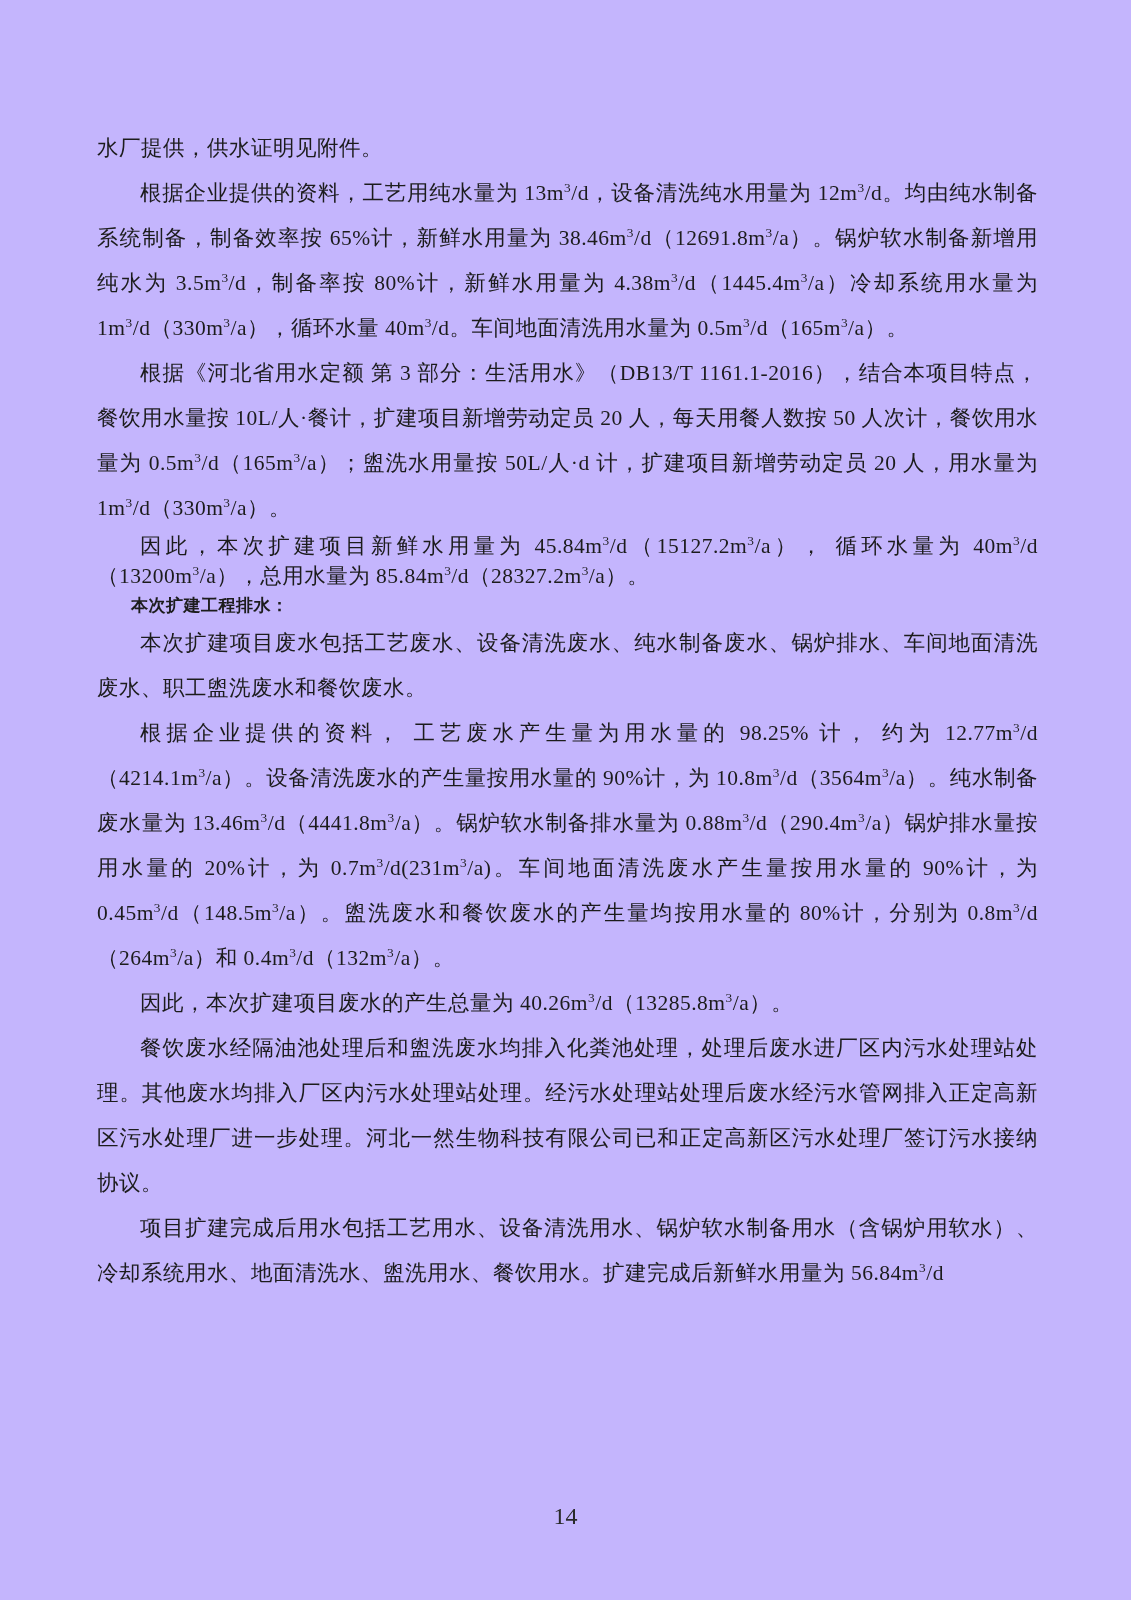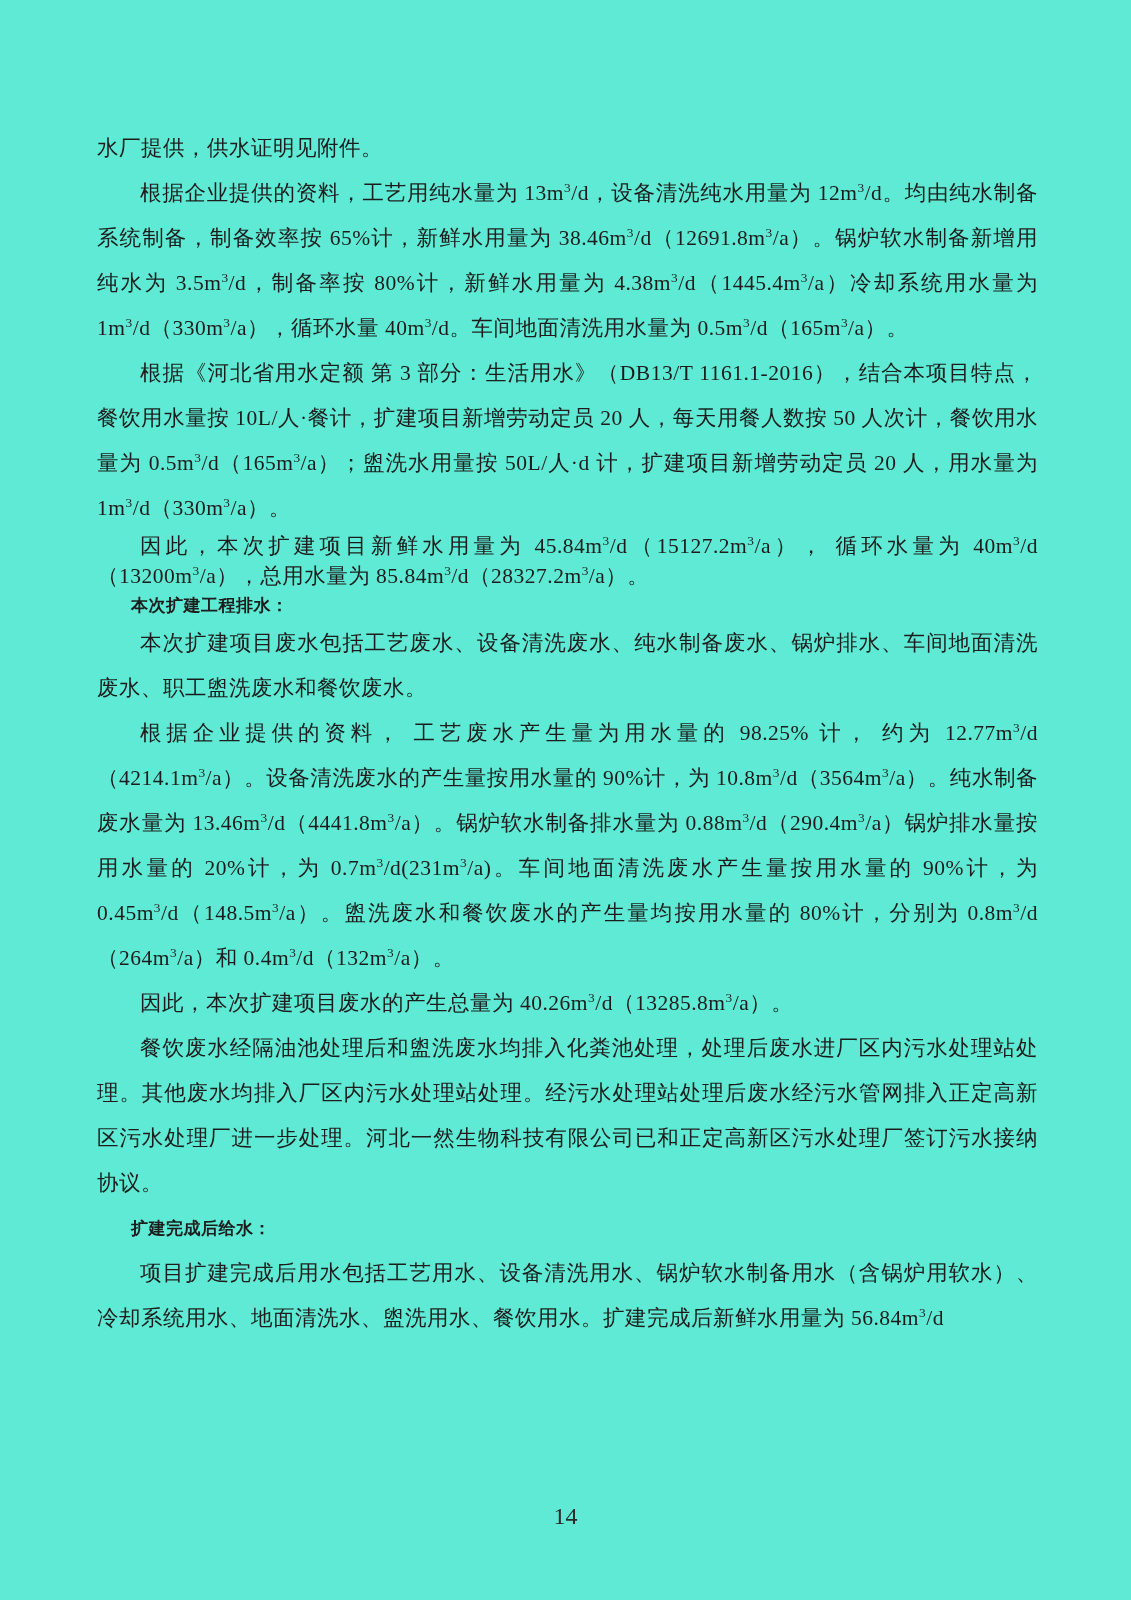--- a/index.html
+++ b/index.html
@@ -5,21 +5,21 @@
   html, body {
     margin: 0;
     padding: 0;
     background: #ffffff;
   }
   .page {
     position: relative;
     width: 1131px;
     height: 1600px;
     margin: 0 auto;
-    background: #5eead4;
+    background: #c4b5fd;
     overflow: hidden;
     font-family: "Liberation Serif", "DejaVu Serif", serif;
     color: #1c1c1c;
   }
   .doc {
     position: absolute;
     left: 97px;
     top: 126px;
     width: 941px;
   }
@@ -63,17 +63,16 @@
   <div class="doc">
     <p class="para">水厂提供，供水证明见附件。</p>
     <p class="para indent">根据企业提供的资料，工艺用纯水量为 13m<sup>3</sup>/d，设备清洗纯水用量为 12m<sup>3</sup>/d。均由纯水制备系统制备，制备效率按 65%计，新鲜水用量为 38.46m<sup>3</sup>/d（12691.8m<sup>3</sup>/a）。锅炉软水制备新增用纯水为 3.5m<sup>3</sup>/d，制备率按 80%计，新鲜水用量为 4.38m<sup>3</sup>/d（1445.4m<sup>3</sup>/a）冷却系统用水量为 1m<sup>3</sup>/d（330m<sup>3</sup>/a），循环水量 40m<sup>3</sup>/d。车间地面清洗用水量为 0.5m<sup>3</sup>/d（165m<sup>3</sup>/a）。</p>
     <p class="para indent">根据《河北省用水定额 第 3 部分：生活用水》（DB13/T 1161.1-2016），结合本项目特点，餐饮用水量按 10L/人·餐计，扩建项目新增劳动定员 20 人，每天用餐人数按 50 人次计，餐饮用水量为 0.5m<sup>3</sup>/d（165m<sup>3</sup>/a）；盥洗水用量按 50L/人·d 计，扩建项目新增劳动定员 20 人，用水量为 1m<sup>3</sup>/d（330m<sup>3</sup>/a）。</p>
     <p class="para indent tight">因此，本次扩建项目新鲜水用量为 45.84m<sup>3</sup>/d（15127.2m<sup>3</sup>/a）， 循环水量为 40m<sup>3</sup>/d（13200m<sup>3</sup>/a），总用水量为 85.84m<sup>3</sup>/d（28327.2m<sup>3</sup>/a）。</p>
     <p class="heading tight">本次扩建工程排水：</p>
     <p class="para indent">本次扩建项目废水包括工艺废水、设备清洗废水、纯水制备废水、锅炉排水、车间地面清洗废水、职工盥洗废水和餐饮废水。</p>
     <p class="para indent">根据企业提供的资料， 工艺废水产生量为用水量的 98.25% 计， 约为 12.77m<sup>3</sup>/d（4214.1m<sup>3</sup>/a）。设备清洗废水的产生量按用水量的 90%计，为 10.8m<sup>3</sup>/d（3564m<sup>3</sup>/a）。纯水制备废水量为 13.46m<sup>3</sup>/d（4441.8m<sup>3</sup>/a）。锅炉软水制备排水量为 0.88m<sup>3</sup>/d（290.4m<sup>3</sup>/a）锅炉排水量按用水量的 20%计，为 0.7m<sup>3</sup>/d(231m<sup>3</sup>/a)。车间地面清洗废水产生量按用水量的 90%计，为 0.45m<sup>3</sup>/d（148.5m<sup>3</sup>/a）。盥洗废水和餐饮废水的产生量均按用水量的 80%计，分别为 0.8m<sup>3</sup>/d（264m<sup>3</sup>/a）和 0.4m<sup>3</sup>/d（132m<sup>3</sup>/a）。</p>
     <p class="para indent">因此，本次扩建项目废水的产生总量为 40.26m<sup>3</sup>/d（13285.8m<sup>3</sup>/a）。</p>
     <p class="para indent">餐饮废水经隔油池处理后和盥洗废水均排入化粪池处理，处理后废水进厂区内污水处理站处理。其他废水均排入厂区内污水处理站处理。经污水处理站处理后废水经污水管网排入正定高新区污水处理厂进一步处理。河北一然生物科技有限公司已和正定高新区污水处理厂签订污水接纳协议。</p>
-    <p class="heading">扩建完成后给水：</p>
     <p class="para indent">项目扩建完成后用水包括工艺用水、设备清洗用水、锅炉软水制备用水（含锅炉用软水）、冷却系统用水、地面清洗水、盥洗用水、餐饮用水。扩建完成后新鲜水用量为 56.84m<sup>3</sup>/d</p>
   </div>
   <div class="footer">14</div>
 </div>
 
 </body></html>

